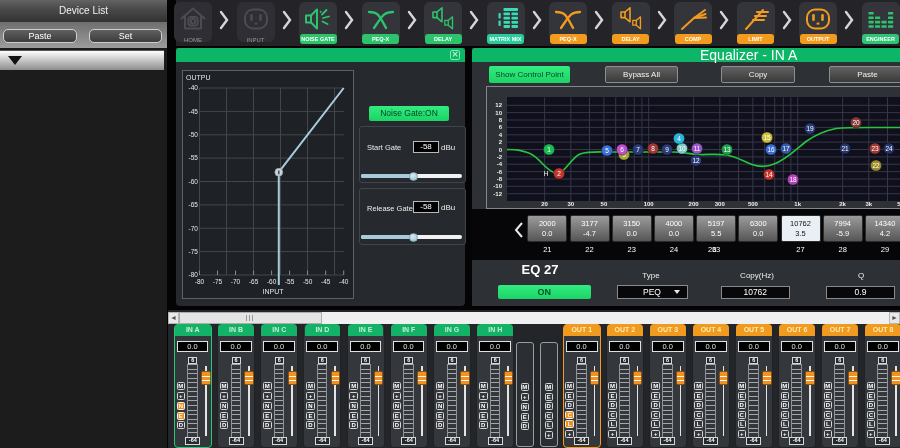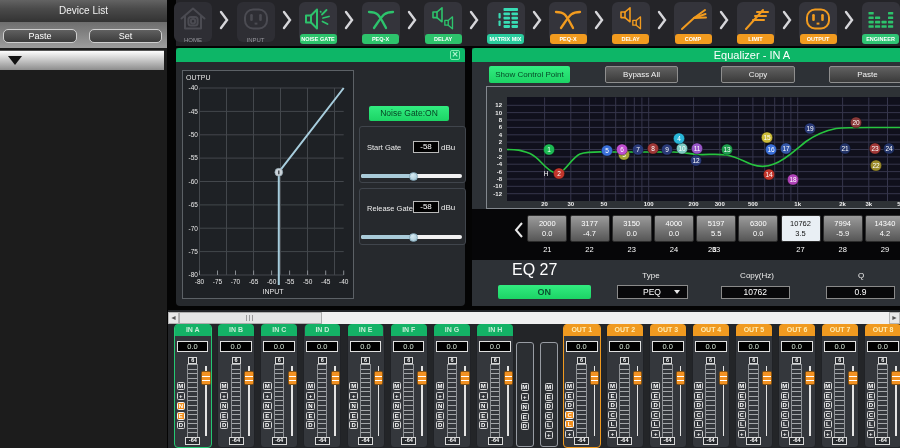--- a/index.html
+++ b/index.html
@@ -257,21 +257,21 @@
 <div style="position:absolute;left:408.5px;top:171.5px;width:9px;height:9px;background:radial-gradient(circle at 35% 30%,#d8ecf4,#9fc2d1);border:0.5px solid #85a9ba;border-radius:50%"></div>
 <div style="position:absolute;left:358.5px;top:187.5px;width:107px;height:57px;border:1px solid #40454c;border-radius:3px"></div>
 <div style="position:absolute;left:367px;top:204px;width:46px;height:9px;color:#ececec;font-size:7.5px;line-height:9px;white-space:nowrap">Release Gate</div>
 <div style="position:absolute;left:413px;top:201px;width:26px;height:12px;background:#000;border:1px solid #b9b9b9;color:#fff;font-size:8px;text-align:center;line-height:10px">-58</div>
 <div style="position:absolute;left:441px;top:203px;width:20px;height:9px;color:#ececec;font-size:8px;line-height:9px">dBu</div>
 <div style="position:absolute;left:361px;top:235px;width:101px;height:4px;background:#f2f2f2;border-radius:2px"></div>
 <div style="position:absolute;left:361px;top:235px;width:52px;height:4px;background:#a9cbd9;border-radius:2px"></div>
 <div style="position:absolute;left:408.5px;top:232.5px;width:9px;height:9px;background:radial-gradient(circle at 35% 30%,#d8ecf4,#9fc2d1);border:0.5px solid #85a9ba;border-radius:50%"></div>
 <div style="position:absolute;left:472px;top:48px;width:428px;height:258px;background:#2d3136"></div>
 <div style="position:absolute;left:472px;top:48px;width:428px;height:14px;background:#0db667;border-radius:3px 0 0 0"></div>
-<div style="position:absolute;left:700px;top:48px;width:104px;height:14px;color:#fff;font-size:11px;text-align:center;line-height:14px">Equalizer - IN A</div>
+<div style="position:absolute;left:700px;top:48px;width:104px;height:14px;color:#fff;font-size:14px;text-align:left;line-height:14px">Equalizer - IN A</div>
 <div style="position:absolute;left:489px;top:65.5px;width:81px;height:17px;background:linear-gradient(#32ec80,#1cd465);border-radius:2px;color:#073;font-size:8px;text-align:center;line-height:17px;color:#064a28">Show Control Point</div>
 <div style="position:absolute;left:605px;top:65.5px;width:73px;height:17px;background:linear-gradient(#616161,#3a3a3a);border:1px solid #8e8e8e;border-radius:2px;color:#f2f2f2;font-size:8px;text-align:center;line-height:15.5px">Bypass All</div>
 <div style="position:absolute;left:721px;top:65.5px;width:74px;height:17px;background:linear-gradient(#616161,#3a3a3a);border:1px solid #8e8e8e;border-radius:2px;color:#f2f2f2;font-size:8px;text-align:center;line-height:15.5px">Copy</div>
 <div style="position:absolute;left:829px;top:65.5px;width:77px;height:17px;background:linear-gradient(#616161,#3a3a3a);border:1px solid #8e8e8e;border-radius:2px;color:#f2f2f2;font-size:8px;text-align:center;line-height:15.5px">Paste</div>
 <div style="position:absolute;left:486px;top:85.5px;width:415px;height:123px;border:1px solid #83888e;background:#2e3236"></div>
 <div style="position:absolute;left:507px;top:97px;width:393px;height:103.5px;background:#10101c"></div>
 <svg class="abs" style="left:487px;top:86.5px" width="414" height="121" viewBox="0 0 414 121">
       <line x1="57.6" y1="10.5" x2="57.6" y2="114" stroke="#36364c" stroke-width="1"></line>
       <line x1="83.8" y1="10.5" x2="83.8" y2="114" stroke="#36364c" stroke-width="1"></line>
       <line x1="102.5" y1="10.5" x2="102.5" y2="114" stroke="#36364c" stroke-width="1"></line>
@@ -396,21 +396,21 @@
 <div style="position:absolute;left:696.1px;top:214.5px;width:40px;height:27.5px;background:linear-gradient(#9b9b9b,#565656);color:#fff;border:1px solid #2c2c2c;border-radius:2px;font-size:7.5px;text-align:center;line-height:10px;padding-top:3.5px">5197<br>5.5</div>
 <div style="position:absolute;left:696.1px;top:245px;width:40px;height:10px;color:#fff;font-size:7.5px;text-align:center;line-height:10px">33</div>
 <div style="position:absolute;left:738.3px;top:214.5px;width:40px;height:27.5px;background:linear-gradient(#9b9b9b,#565656);color:#fff;border:1px solid #2c2c2c;border-radius:2px;font-size:7.5px;text-align:center;line-height:10px;padding-top:3.5px">6300<br>0.0</div>
 <div style="position:absolute;left:708px;top:245px;width:40px;height:10px;color:#fff;font-size:7.5px;text-align:left;line-height:10px">26</div>
 <div style="position:absolute;left:780.5px;top:214.5px;width:40px;height:27.5px;background:#e9eff4;color:#111;border:1px solid #2c2c2c;border-radius:2px;font-size:7.5px;text-align:center;line-height:10px;padding-top:3.5px">10762<br>3.5</div>
 <div style="position:absolute;left:780.5px;top:245px;width:40px;height:10px;color:#fff;font-size:7.5px;text-align:center;line-height:10px">27</div>
 <div style="position:absolute;left:822.7px;top:214.5px;width:40px;height:27.5px;background:linear-gradient(#9b9b9b,#565656);color:#fff;border:1px solid #2c2c2c;border-radius:2px;font-size:7.5px;text-align:center;line-height:10px;padding-top:3.5px">7994<br>-5.9</div>
 <div style="position:absolute;left:822.7px;top:245px;width:40px;height:10px;color:#fff;font-size:7.5px;text-align:center;line-height:10px">28</div>
 <div style="position:absolute;left:864.9px;top:214.5px;width:40px;height:27.5px;background:linear-gradient(#9b9b9b,#565656);color:#fff;border:1px solid #2c2c2c;border-radius:2px;font-size:7.5px;text-align:center;line-height:10px;padding-top:3.5px">14340<br>4.2</div>
 <div style="position:absolute;left:864.9px;top:245px;width:40px;height:10px;color:#fff;font-size:7.5px;text-align:center;line-height:10px">29</div>
-<div style="position:absolute;left:512px;top:263px;width:56px;height:13px;color:#fff;font-weight:normal;font-size:16px;line-height:13px;text-align:left">EQ 27</div>
+<div style="position:absolute;left:512px;top:263px;width:56px;height:13px;color:#fff;font-weight:bold;font-size:13px;line-height:13px;text-align:center">EQ 27</div>
 <div style="position:absolute;left:497.5px;top:285px;width:93.5px;height:14px;background:linear-gradient(#32ec80,#1cd465);border-radius:2px;color:#fff;font-size:9px;font-weight:bold;text-align:center;line-height:14px;color:#0a5230">ON</div>
 <div style="position:absolute;left:621px;top:271px;width:60px;height:9px;color:#ececec;font-size:8px;line-height:9px;text-align:center">Type</div>
 <div style="position:absolute;left:616.5px;top:285px;width:71px;height:14px;background:#08080a;border:1px solid #8a8a8a;color:#fff;font-size:8.5px;text-align:center;line-height:12px">PEQ</div>
 <div style="position:absolute;left:674px;top:290px;width:0;height:0;border-left:3.5px solid transparent;border-right:3.5px solid transparent;border-top:4.5px solid #e8e8e8"></div>
 <div style="position:absolute;left:727px;top:271px;width:60px;height:9px;color:#ececec;font-size:8px;line-height:9px;text-align:center">Copy(Hz)</div>
 <div style="position:absolute;left:721px;top:285.5px;width:68.5px;height:13px;background:#08080a;border:1px solid #8a8a8a;color:#fff;font-size:8.5px;text-align:center;line-height:11px">10762</div>
 <div style="position:absolute;left:831px;top:271px;width:60px;height:9px;color:#ececec;font-size:8px;line-height:9px;text-align:center">Q</div>
 <div style="position:absolute;left:826px;top:285.5px;width:69px;height:13px;background:#08080a;border:1px solid #8a8a8a;color:#fff;font-size:8.5px;text-align:center;line-height:11px">0.9</div>
 <div style="position:absolute;left:168px;top:310px;width:732px;height:138px;background:#232528"></div>
 <div style="position:absolute;left:168px;top:312px;width:732px;height:12px;background:#f0f0f0"></div>

